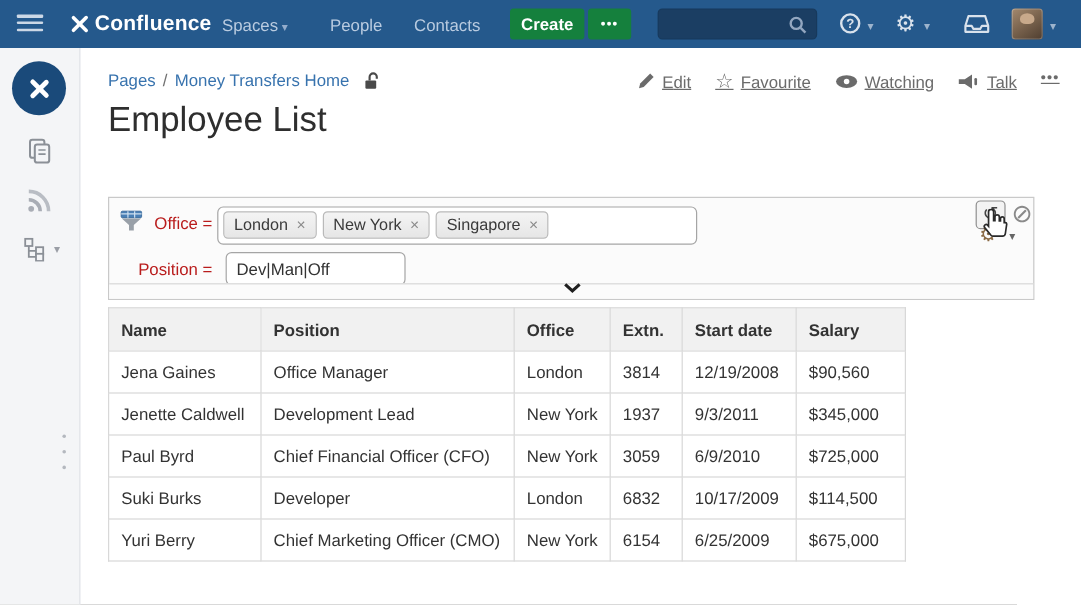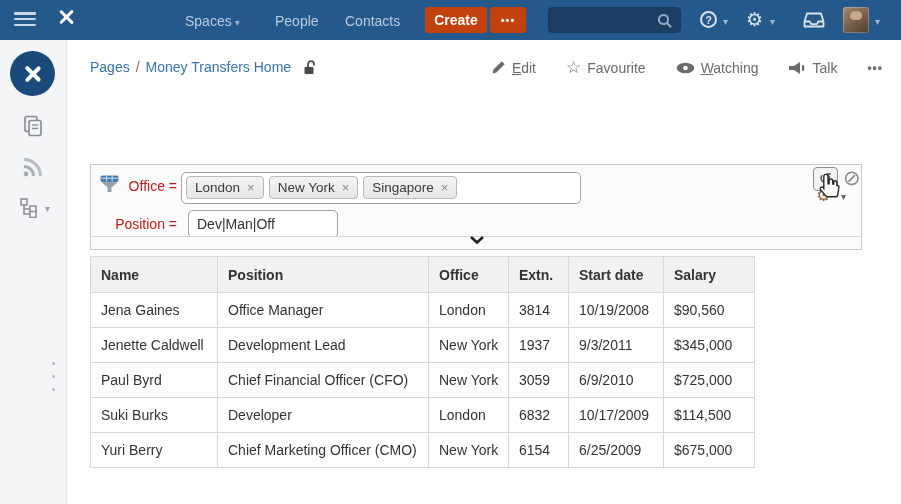--- a/index.html
+++ b/index.html
@@ -12,21 +12,21 @@
   .topbar .abs{ position:absolute; }
   .hamburger{ left:14px; top:12px; width:22px; height:16px; cursor:pointer; }
   .hamburger i{ display:block; height:2.6px; background:#ccd8e6; margin-bottom:3.2px; border-radius:1px; }
   .brand{ left:58px; top:9px; color:#fff; font-size:17.5px; font-weight:bold; letter-spacing:.2px; display:flex; align-items:center; }
   .xmark{ position:relative; width:16px; height:16px; margin-right:5px; }
   .xmark i{ position:absolute; left:7px; top:-1px; width:3.2px; height:18px; background:#fff; border-radius:2px; }
   .xmark i:first-child{ transform:rotate(45deg); }
   .xmark i:last-child{ transform:rotate(-45deg); }
   .navitem{ color:#b9cbe0; font-size:14px; top:13px; cursor:pointer; white-space:nowrap; }
   .navitem .caret{ font-size:10px; color:#93accc; margin-left:3px; }
-  .btn{ background:#c2410c; color:#fff; font-size:14px; font-weight:bold; border:none; border-radius:3px;
+  .btn{ background:#15803d; color:#fff; font-size:14px; font-weight:bold; border:none; border-radius:3px;
         height:26px; cursor:pointer; top:7px; }
   .btn.create{ left:425px; width:62px; }
   .btn.more{ left:490px; width:36px; letter-spacing:1px; font-size:11px; }
   .search{ left:548px; top:7px; width:133px; height:26px; background:#1b3e63; border:1px solid #173least5a;
            border:1px solid #17395c; border-radius:4px; }
   .search input{ position:absolute; left:6px; top:2px; width:100px; height:20px; background:transparent; border:none;
                  color:#dbe4ee; font-size:13px; outline:none; }
   .search svg{ position:absolute; right:7px; top:5px; }
   .tb-ic{ color:#d9e2ec; cursor:pointer; }
   .help{ left:700px; top:11px; width:17px; height:17px; border:2px solid #d9e2ec; border-radius:50%;
@@ -44,22 +44,22 @@
               background:#1a4a7a; cursor:pointer; }
   .spacelogo .xmark i{ background:#fff; left:21px; top:13px; height:20px; width:3.6px; }
   .sb-ic{ position:absolute; cursor:pointer; }
   .grip{ position:absolute; left:52px; top:322px; cursor:pointer; }
   .grip i{ display:block; width:3px; height:3px; border-radius:50%; background:#b4b8bf; margin-bottom:10px; }
 
   
   .breadcrumb{ position:absolute; left:90px; top:59px; font-size:14px; color:#707070; display:flex; align-items:flex-end; gap:6px; }
   .breadcrumb a{ color:#3873ae; text-decoration:none; cursor:pointer; }
   .breadcrumb .lock{ margin-left:6px; }
-  .actions{ position:absolute; right:18px; top:57px; display:flex; align-items:center; gap:30px;
-            font-size:14px; color:#6b6b6b; }
+  .actions{ position:absolute; right:18px; top:57px; display:flex; gap:20px;
+            font-size:14px; color:#6b6b6b;text-decoration:underline; }
   .action{ display:flex; align-items:center; gap:6px; cursor:pointer; white-space:nowrap; }
   .action .star{ font-size:17px; color:#6b6b6b; }
   .uf{ display:inline-block; }
   .uf::first-letter{ text-decoration:underline; }
   .dots{ letter-spacing:1px; font-size:12px; font-weight:bold; cursor:pointer; }
   .pagetitle{ position:absolute; left:90px; top:84px; font-size:29px; color:#2e2e2e; font-weight:400; }
   .byline{ position:absolute; left:90px; top:128px; font-size:13px; color:#707070; }
 
   
   .panel{ position:absolute; left:90px; top:164px; width:772px; height:86px; background:#fbfbfb; border:1px solid #c9c9c9; }
@@ -99,20 +99,21 @@
     <div class="abs hamburger">
         <i></i>
         <i></i>
         <i></i>
       </div>
     <div class="abs brand">
       <span class="xmark">
           <i></i>
           <i></i>
         </span>
+      <span>Confluence</span>
     </div>
     <div class="abs navitem" style="left:185px">
       <span>Spaces</span><span class="caret">▾</span>
     </div>
     <div class="abs navitem" style="left:275px"><span>People</span></div>
     <div class="abs navitem" style="left:345px"><span>Contacts</span></div>
     <button class="abs btn create">Create</button>
     <button class="abs btn more">•••</button>
     <div class="abs search">
       <input value="" style="">
@@ -195,20 +196,21 @@
     <div class="action">
       <svg width="18" height="14" viewBox="0 0 18 14">
         <path d="M1 5 h5 l6-4 v12 l-6-4 h-5 z" fill="#6b6b6b"></path>
         <rect x="14" y="4" width="2.2" height="6" rx="1" fill="#6b6b6b"></rect>
       </svg>
       <span>Talk</span>
     </div>
     <div class="dots">•••</div>
   </div>
 
+  <h1 class="pagetitle">Employee List</h1>
 
   <div class="panel">
     <svg class="abs" style="left:9px;top:10px" width="19" height="19" viewBox="0 0 19 19">
       <path d="M1.5 7 L17.5 7 L11.5 12.5 L11.5 17 L7.5 17 L7.5 12.5 Z" fill="#99a0a8"></path>
       <rect x="1" y="1" width="17" height="5.4" rx="1" fill="#4a7fb5" stroke="#3a6a9b" stroke-width="0.8"></rect>
       <line x1="6.6" y1="1" x2="6.6" y2="6.4" stroke="#cfe0f0" stroke-width="1"></line>
       <line x1="12.2" y1="1" x2="12.2" y2="6.4" stroke="#cfe0f0" stroke-width="1"></line>
       <line x1="1" y1="3.2" x2="18" y2="3.2" stroke="#cfe0f0" stroke-width="1"></line>
     </svg>
     <div class="abs flabel" style="left:0;top:13px">Office =</div>
@@ -258,21 +260,21 @@
           <th>Start date</th>
           <th>Salary</th>
         </tr>
       </thead>
     <tbody>
         <tr>
           <td>Jena Gaines</td>
           <td>Office Manager</td>
           <td>London</td>
           <td>3814</td>
-          <td>10/19/2008</td>
+          <td>12/19/2008</td>
           <td>$90,560</td>
         </tr>
         <tr>
           <td>Jenette Caldwell</td>
           <td>Development Lead</td>
           <td>New York</td>
           <td>1937</td>
           <td>9/3/2011</td>
           <td>$345,000</td>
         </tr>

